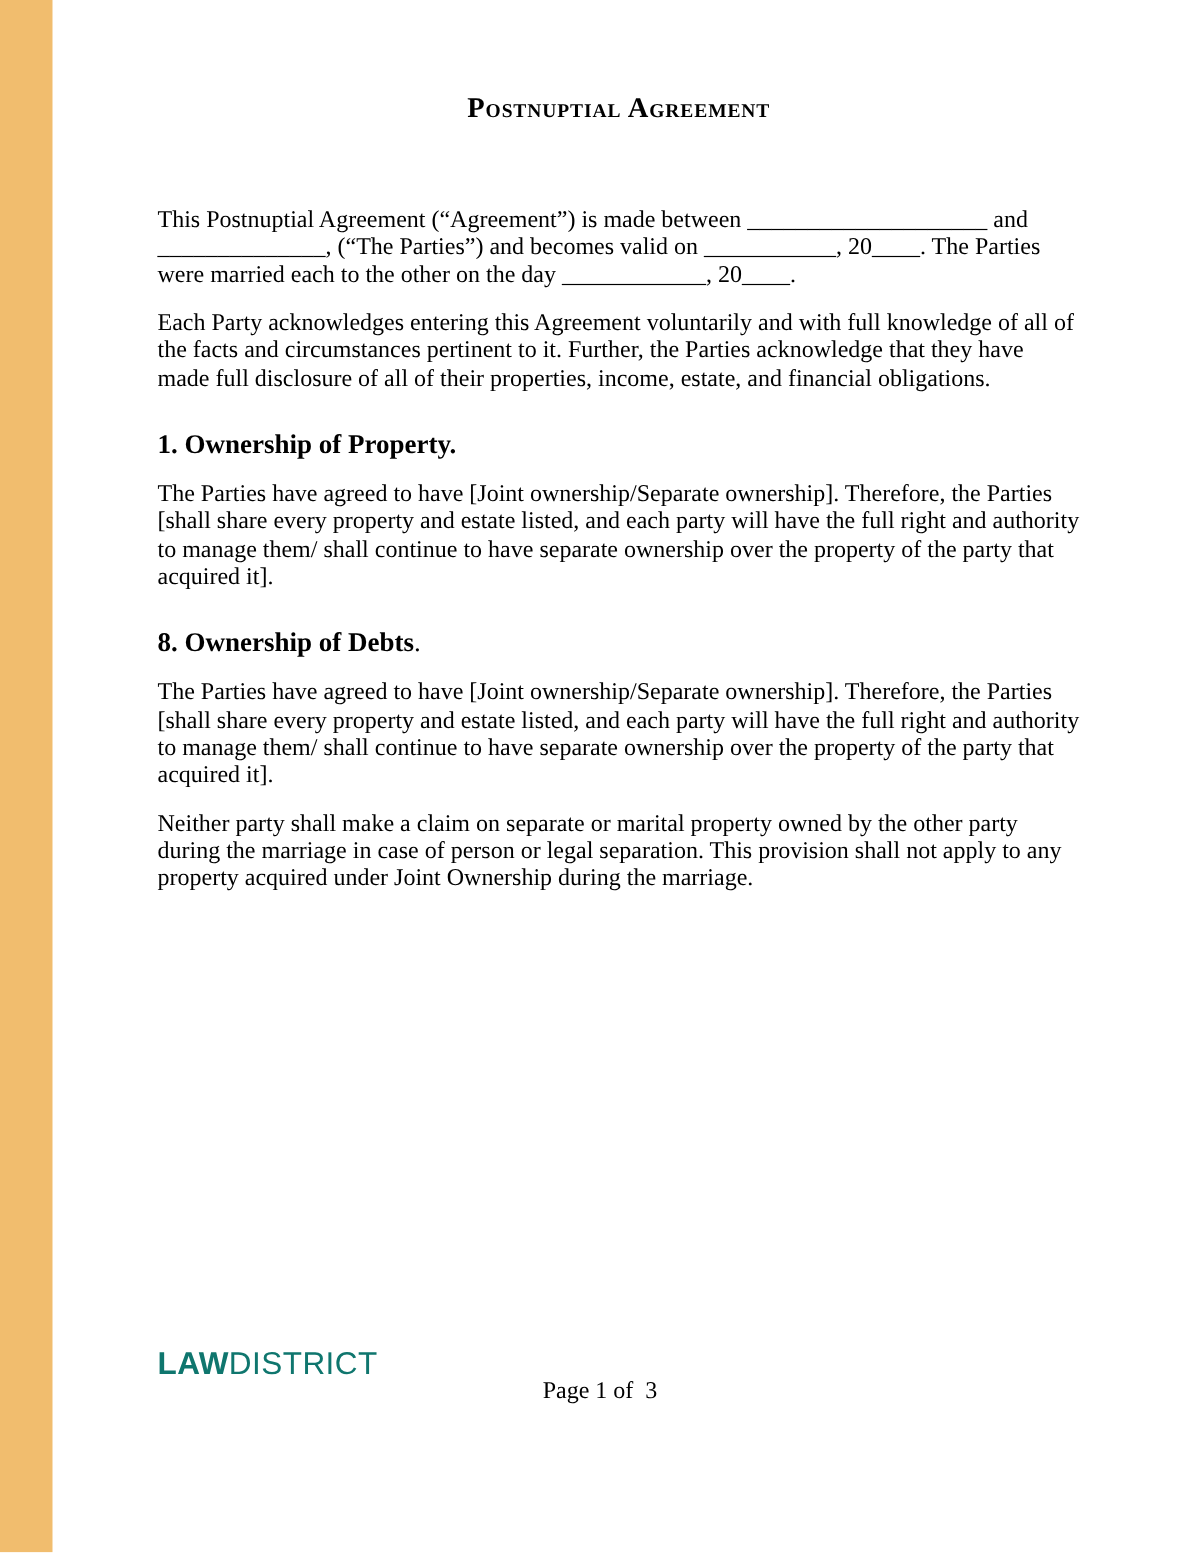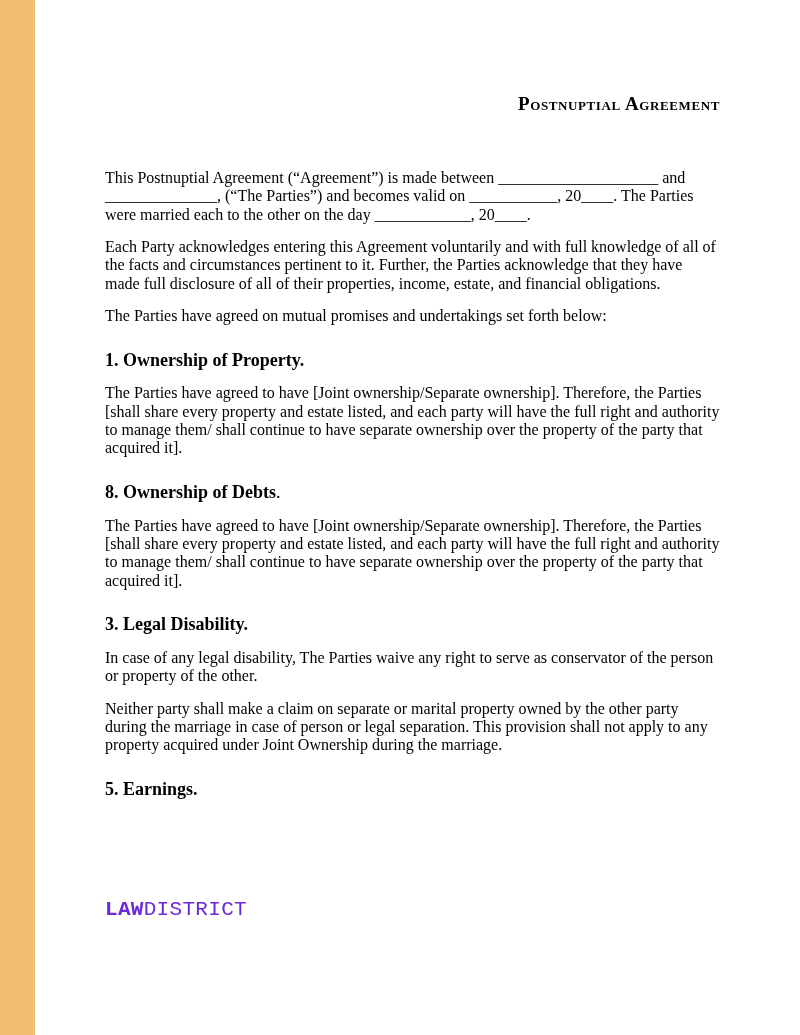--- a/index.html
+++ b/index.html
@@ -20,45 +20,45 @@
     width: 35px; height: 100%;
   }
   .content {
     position: absolute;
     left: 105px;
     top: 0;
     width: 615px;
   }
   .title {
     margin: 0 0 54px 0;
-    padding-top: 93px;
-    text-align: right;
+    padding-top: 62px;
+    text-align: center;
     font-size: 19px;
     font-weight: bold;
     font-variant: small-caps;
     letter-spacing: 0.6px;
   }
   p.para {
     margin: 0 0 14px 0;
   }
   h2.sec-heading {
     font-size: 18px;
     font-weight: bold;
     margin: 24px 0 14px 0;
     line-height: 1.15;
   }
   h2.sec-heading .h-suffix { font-weight: normal; }
   .footer-logo {
     position: absolute;
     left: 105px;
     top: 898px;
-    font-family: Liberation Mono, monospace;
+    font-family: Liberation Sans, sans-serif;
     font-size: 21px;
     letter-spacing: 0.3px;
-    color: #6d28d9;
+    color: #0f766e;
     white-space: nowrap;
   }
   .footer-logo .logo-bold { font-weight: 800; }
   .footer-logo .logo-light { font-weight: 400; }
   .page-number {
     position: absolute;
     left: 0;
     top: 919px;
     width: 100%;
     text-align: center;
@@ -70,42 +70,35 @@
 <body>
 
 <div class="page">
   <div class="stripe" style="background: rgb(241, 189, 110);"></div>
 
   <div class="content">
     <h1 class="title">Postnuptial Agreement</h1>
 
     <p class="para">This Postnuptial Agreement (“Agreement”) is made between ____________________ and ______________, (“The Parties”) and becomes valid on ___________, 20____. The Parties were married each to the other on the day ____________, 20____.</p>
     <p class="para">Each Party acknowledges entering this Agreement voluntarily and with full knowledge of all of the facts and circumstances pertinent to it. Further, the Parties acknowledge that they have made full disclosure of all of their properties, income, estate, and financial obligations.</p>
-    <p class="para">The Parties have agreed on mutual promises and undertakings set forth below:</p>
 
     <section>
       <h2 class="sec-heading"><span>1. Ownership of Property.</span><span class="h-suffix"></span></h2>
       <p class="para">The Parties have agreed to have [Joint ownership/Separate ownership]. Therefore, the Parties [shall share every property and estate listed, and each party will have the full right and authority to manage them/ shall continue to have separate ownership over the property of the party that acquired it].</p>
     </section>
 
     <section>
       <h2 class="sec-heading"><span>8. Ownership of Debts</span><span class="h-suffix">.</span></h2>
       <p class="para">The Parties have agreed to have [Joint ownership/Separate ownership]. Therefore, the Parties [shall share every property and estate listed, and each party will have the full right and authority to manage them/ shall continue to have separate ownership over the property of the party that acquired it].</p>
     </section>
 
-    <section>
-      <h2 class="sec-heading"><span>3. Legal Disability.</span><span class="h-suffix"></span></h2>
-      <p class="para">In case of any legal disability, The Parties waive any right to serve as conservator of the person or property of the other.</p>
-    </section>
 
     <section>
       <p class="para">Neither party shall make a claim on separate or marital property owned by the other party during the marriage in case of person or legal separation. This provision shall not apply to any property acquired under Joint Ownership during the marriage.</p>
     </section>
 
-    <section>
-      <h2 class="sec-heading"><span>5. Earnings.</span><span class="h-suffix"></span></h2>
-    </section>
   </div>
 
   <div class="footer-logo">
     <span class="logo-bold">LAW</span><span class="logo-light">DISTRICT</span>
   </div>
+  <div class="page-number">Page 1 of  3</div>
 </div>
 
 </body></html>

